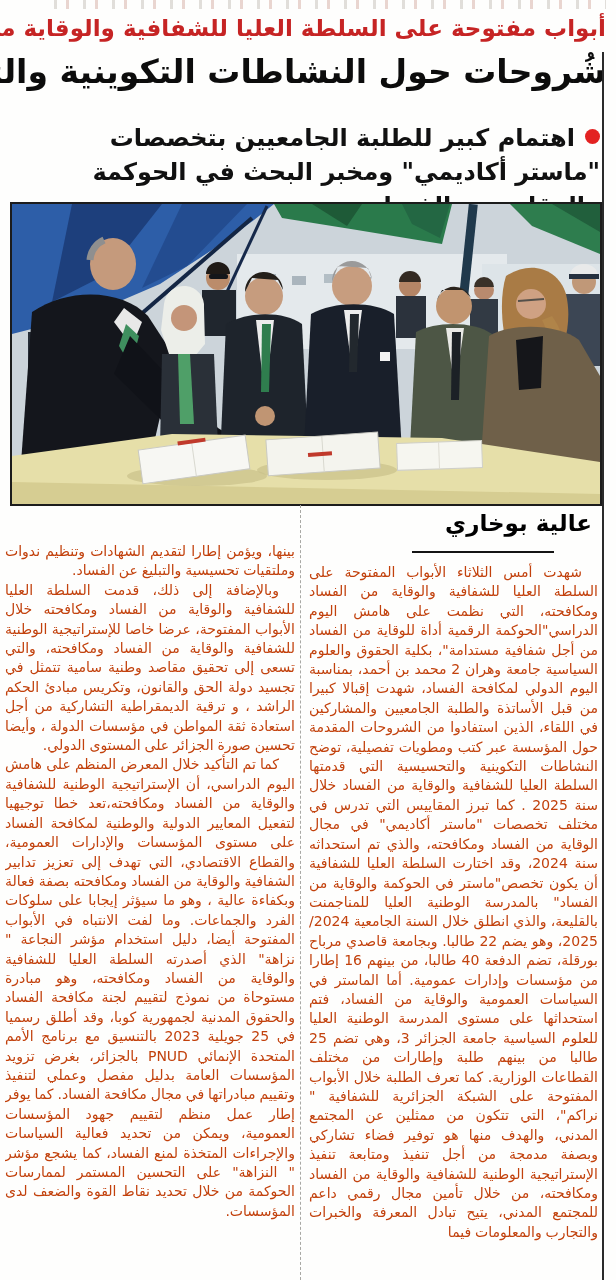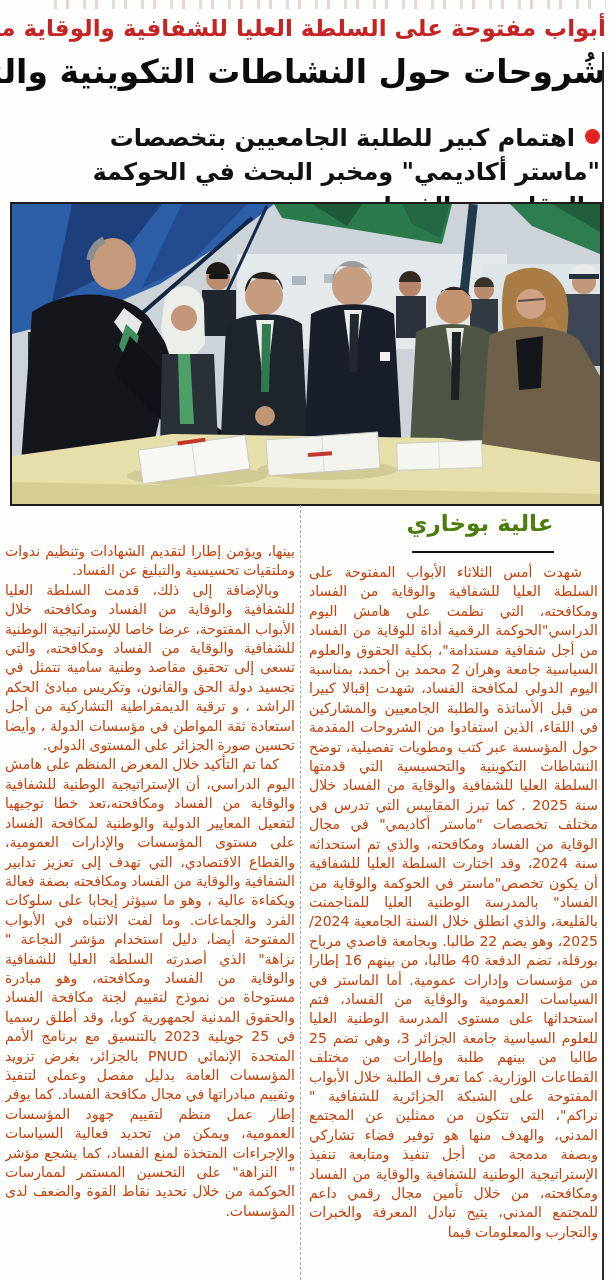--- a/index.html
+++ b/index.html
@@ -35,22 +35,22 @@
     display:inline-block;width:15px;height:15px;border-radius:50%;
     background:#e32222;margin-left:10px;vertical-align:2px;
   }
   .photo-frame{
     position:absolute;top:202px;left:10px;width:588px;height:300px;
     border:2px solid #1c1c1c;background:#d7dde2;box-sizing:content-box;
   }
   .photo-frame svg{display:block;}
   .byline{
     position:absolute;top:510px;left:368px;width:224px;
-    direction:rtl;text-align:center;
-    font-weight:bold;font-size:23px;color:#4d7c0f;
+    direction:rtl;
+    font-weight:bold;font-size:23px;color:#000000;
   }
   .byline-rule{
     position:absolute;top:551px;left:412px;width:142px;height:2px;background:#141414;
   }
   .col{
     position:absolute;direction:rtl;text-align:justify;
     color:#c2410c;font-size:14px;line-height:19.4px;
     word-spacing:-0.5px;
     margin-top:35px;
   }

